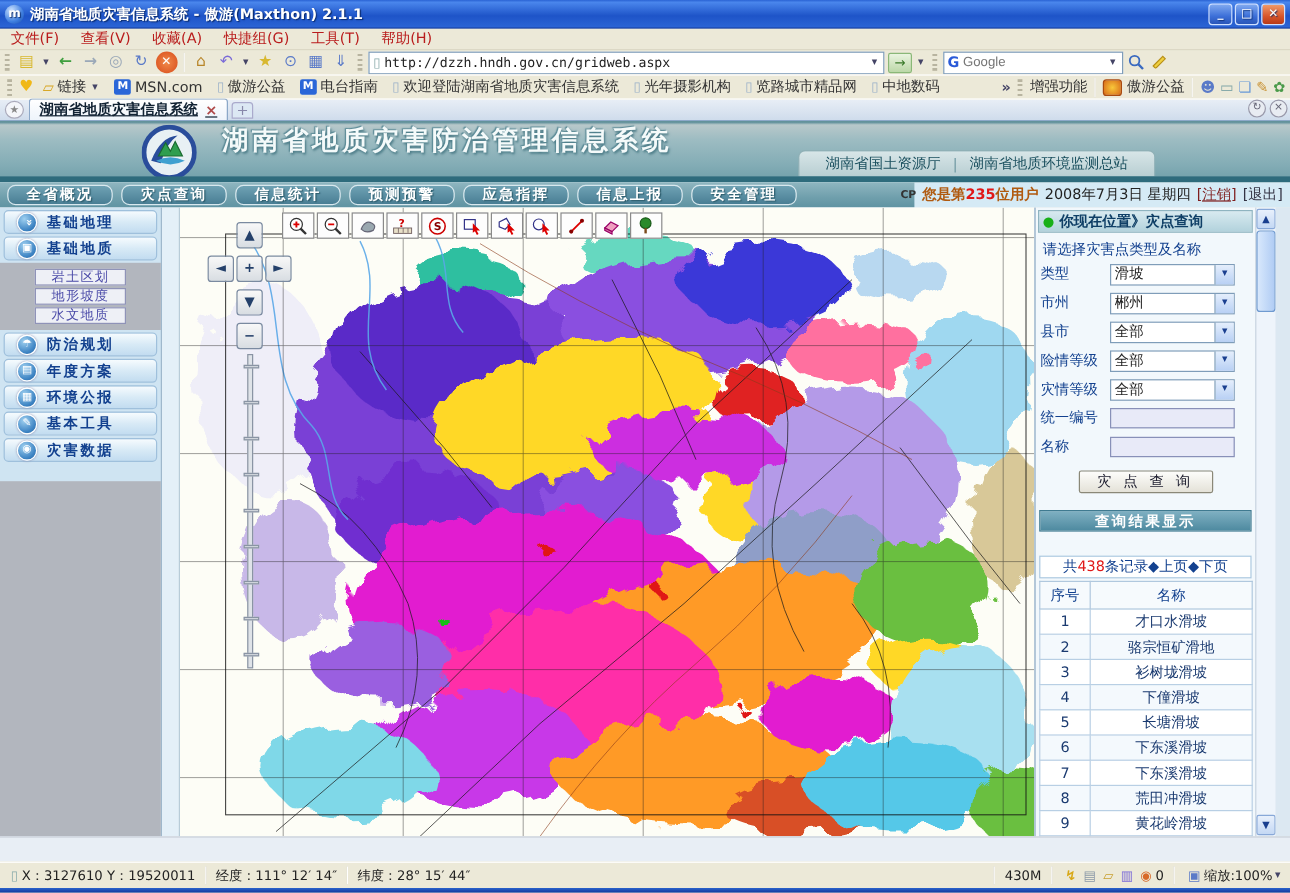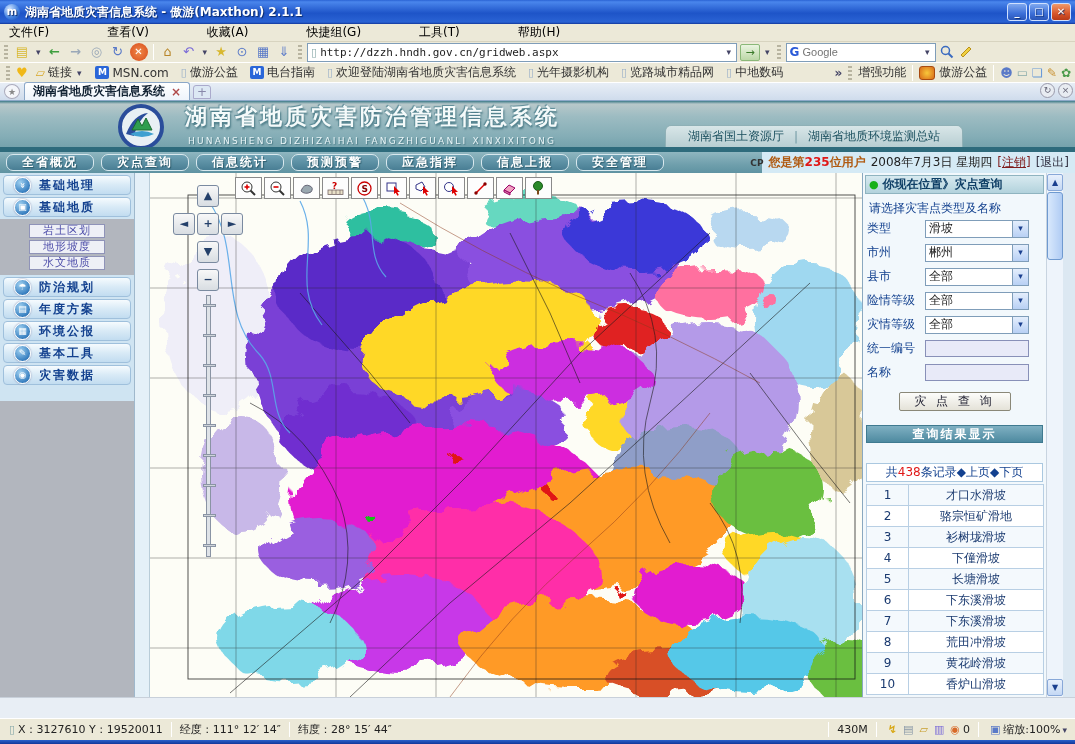--- a/index.html
+++ b/index.html
@@ -15,21 +15,21 @@
   .mx-logo { width:16px; height:16px; border-radius:50%; background:radial-gradient(circle at 35% 30%,#cfe4ff,#3f7fe0 60%,#1a4aa8);
     color:#fff; font-size:10px; text-align:center; line-height:16px; margin-right:5px; font-weight:bold; }
   .win-btns { margin-left:auto; display:flex; gap:2px; }
   .win-btn { width:20px; height:18px; border-radius:3px; border:1px solid #cfe0ff;
     background:linear-gradient(180deg,#7fa8ef,#3c6fd8 60%,#2a56b8); color:#fff; font-size:10px;
     text-align:center; line-height:16px; }
   .win-btn.close { background:linear-gradient(180deg,#f09a6a,#d8552a 60%,#b83a18); }
 
   
   .menubar { left:0; top:24px; width:1075px; height:18px; background:#ece9d8; display:flex; 
-    border-bottom:1px solid #d8d4c0; color:#000000;gap:40px; }
+    border-bottom:1px solid #d8d4c0; color:#b91c1c; }
   .menu-item { padding:0 9px; }
 
   
   .toolrow { left:0; top:42px; width:1075px; height:20px; background:#ece9d8; display:flex; align-items:center; gap:3px; padding:0 2px; }
   .grip { width:4px; height:14px; background:repeating-linear-gradient(180deg,#b8b4a0 0 2px,transparent 2px 4px); margin:0 2px; }
   .tbtn { height:18px; min-width:18px; text-align:center; line-height:18px; font-size:13px; border-radius:3px; }
   .tbtn.green { color:#3f9f3f; font-weight:bold; }
   .tbtn.gray { color:#9aa8b8; font-weight:bold; }
   .tbtn.blue { color:#5a7ac8; }
   .tbtn.red { color:#fff; background:radial-gradient(circle,#f08a4a,#d84a1a); border-radius:50%; width:18px; font-size:10px; }
@@ -57,21 +57,21 @@
   .more { color:#446; font-weight:bold; margin-left:auto; }
   .lion { width:16px; height:14px; background:radial-gradient(circle,#f8c83a,#d86a18); border:1px solid #a84a10; border-radius:3px; }
   .misc-ic { font-size:12px; }
 
   
   .tabrow { left:0; top:82px; width:1075px; height:19px; background:linear-gradient(180deg,#e8eef6,#cfdcec);
     border-top:1px solid #fff; border-bottom:1px solid #8ca8c8; display:flex; align-items:flex-end; padding:0 2px; }
   .star-btn { width:16px; height:15px; border:1px solid #aab; border-radius:50%; background:#f4f6fa; color:#888;
     font-size:9px; text-align:center; line-height:14px; margin:0 4px 1px 2px; }
   .tab { height:18px; background:linear-gradient(180deg,#ffffff,#eef4fb); border:1px solid #8ca8c8; border-bottom:none;
-    border-radius:3px 3px 0 0; display:flex; align-items:center; gap:6px; padding:0 8px; font-weight:bold; color:#123; }
+    border-radius:3px 3px 0 0; display:flex; align-items:center; gap:6px; padding:0 8px; font-weight:bold; color:#123;text-decoration:underline; }
   .tab .tclose { color:#b04a4a; font-weight:bold; }
   .newtab { width:18px; height:14px; background:#dce8f4; border:1px solid #aac; border-radius:3px 3px 0 0;
     color:#88a; text-align:center; line-height:12px; margin:0 0 1px 3px; }
   .tab-right { margin-left:auto; display:flex; gap:3px; align-items:center; margin-bottom:2px; }
   .roundbtn { width:15px; height:15px; border-radius:50%; border:1px solid #99a; background:#e8ecf2; color:#667;
     font-size:9px; text-align:center; line-height:13px; }
 
   
   .banner { left:0; top:101px; width:1075px; height:51px;
     background:linear-gradient(180deg,#3d7a88 0%,#b8c8ca 6%,#9dbcc2 30%,#84adb6 70%,#6f9ea8 100%); }
@@ -304,21 +304,20 @@
 <div class="abs banner">
   <span class="logo">
     <svg width="46" height="46" viewBox="0 0 46 46">
       <circle cx="23" cy="23" r="21" fill="#e8f0f4" stroke="#2a4d9b" stroke-width="4"></circle>
       <path d="M8,30 Q16,10 30,9 Q20,16 16,32 Z" fill="#2a4d9b"></path>
       <path d="M14,26 L20,15 L24,22 L28,14 L34,26 Z" fill="#2f9e4f" stroke="#1a6a30" stroke-width="1"></path>
       <path d="M12,30 Q24,24 36,30 Q24,36 12,30 Z" fill="#3fa0d0"></path>
     </svg>
   </span>
   <span class="banner-title">湖南省地质灾害防治管理信息系统</span>
-  <span class="banner-sub">HUNANSHENG DIZHIZAIHAI FANGZHIGUANLI XINXIXITONG</span>
   <span class="banner-links">
     <span>湖南省国土资源厅</span>
     <span class="vsep">|</span>
     <span>湖南省地质环境监测总站</span>
   </span>
 </div>
 
 <div class="abs navrow">
   <div class="navrow-left">
     <span class="nav-tab">全省概况</span>
@@ -614,20 +613,24 @@
     </div>
 
     <span class="qbtn">灾 点 查 询</span>
 
     <div class="res-header">查询结果显示</div>
     <div class="pag">
       <span>共</span><b>438</b><span>条记录</span><span>◆上页</span><span>◆下页</span>
     </div>
     <table class="res-table">
       <tbody>
+          <tr>
+        <th class="idx">序号</th>
+        <th>名称</th>
+      </tr>
       <tr>
             <td class="idx">1</td>
             <td>才口水滑坡</td>
           </tr>
       <tr>
             <td class="idx">2</td>
             <td>骆宗恒矿滑地</td>
           </tr>
       <tr>
             <td class="idx">3</td>

